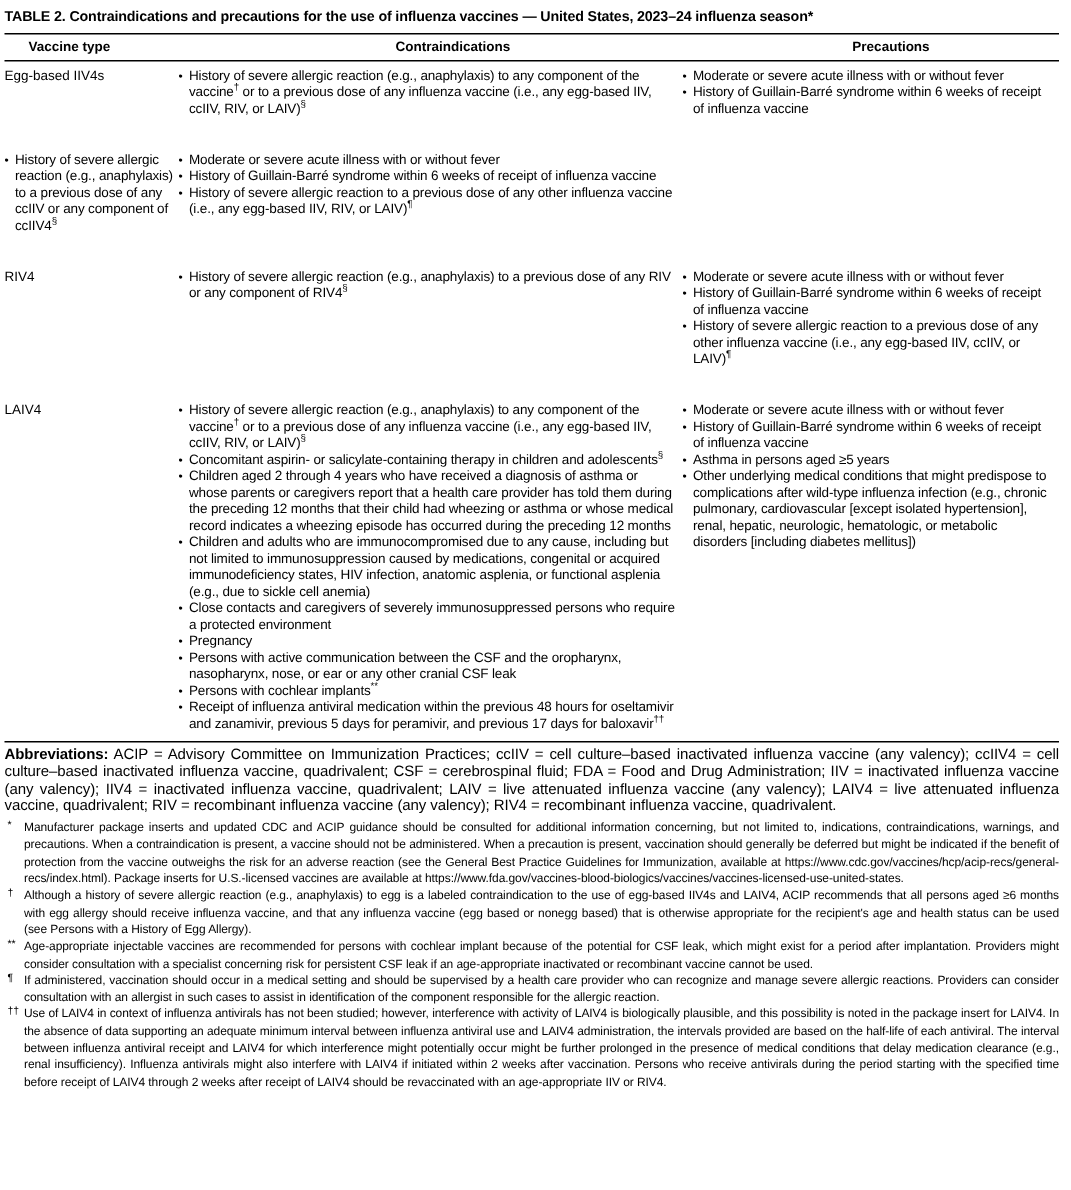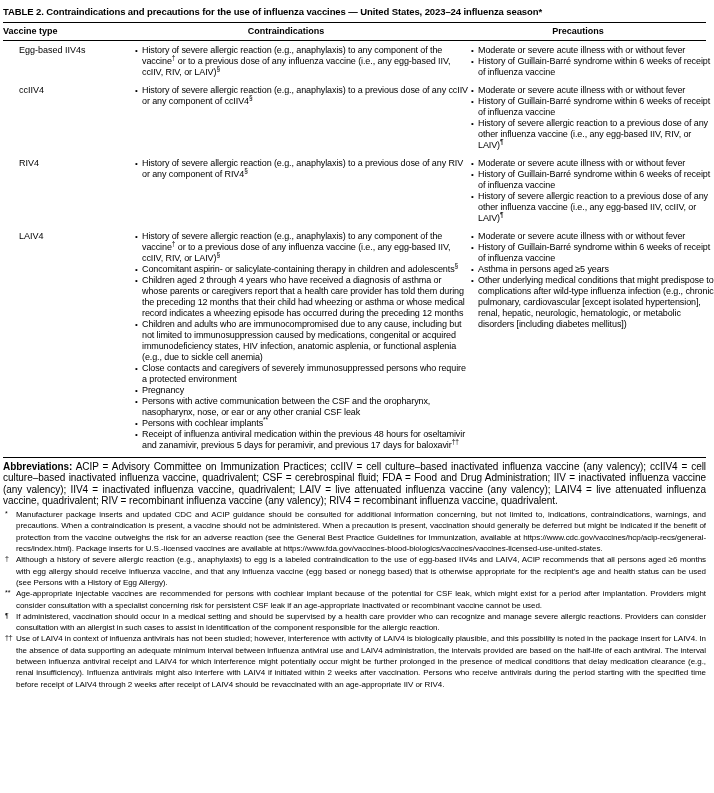--- a/index.html
+++ b/index.html
@@ -11,24 +11,24 @@
   .page{padding:6px 8px 0 3px;}
   .title{
     font-size:9.5px;font-weight:bold;line-height:12px;letter-spacing:-0.1px;
     padding-bottom:4px;
   }
   .rule{border:none;border-top:1.6px solid #000;margin:0;}
   .rule-thin{border:none;border-top:1.2px solid #000;margin:0;}
   .trow{
     display:grid;grid-template-columns:114px 334px 246px;column-gap:2px;
   }
-  .thead{padding:3px 0 3px 0;}
+  .thead{padding:3px 0 3px 0;margin-left:16px;}
   .th{font-size:9px;font-weight:bold;line-height:11px;}
   .th.c2,.th.c3{text-align:center;}
-  .tbody{padding:4px 0 6px 0;display:flex;flex-direction:column;gap:7px;margin-left:16px;}
+  .tbody{padding:4px 0 6px 0;display:flex;flex-direction:column;gap:23px;}
   .vt{font-size:9px;line-height:11px;}
   ul.blist{
     list-style:none;margin:0;padding:0;font-size:9px;line-height:11px;letter-spacing:-0.1px;
   }
   ul.blist li{position:relative;padding-left:7px;}
   ul.blist li::before{
     content:"•";position:absolute;left:0;top:0;font-size:8px;
   }
   sup{font-size:6.5px;line-height:0;vertical-align:4px;}
   .abbr{
@@ -65,21 +65,20 @@
       <ul class="blist">
           <li>History of severe allergic reaction (e.g., anaphylaxis) to any component of the vaccine<sup>†</sup> or to a previous dose of any influenza vaccine (i.e., any egg-based IIV, ccIIV, RIV, or LAIV)<sup>§</sup></li>
         </ul>
       <ul class="blist">
           <li>Moderate or severe acute illness with or without fever</li>
           <li>History of Guillain-Barré syndrome within 6 weeks of receipt of influenza vaccine</li>
         </ul>
     </div>
 
     <div class="trow">
-      <div class="vt">ccIIV4</div>
       <ul class="blist">
           <li>History of severe allergic reaction (e.g., anaphylaxis) to a previous dose of any ccIIV or any component of ccIIV4<sup>§</sup></li>
         </ul>
       <ul class="blist">
           <li>Moderate or severe acute illness with or without fever</li>
           <li>History of Guillain-Barré syndrome within 6 weeks of receipt of influenza vaccine</li>
           <li>History of severe allergic reaction to a previous dose of any other influenza vaccine (i.e., any egg-based IIV, RIV, or LAIV)<sup>¶</sup></li>
         </ul>
     </div>
 

